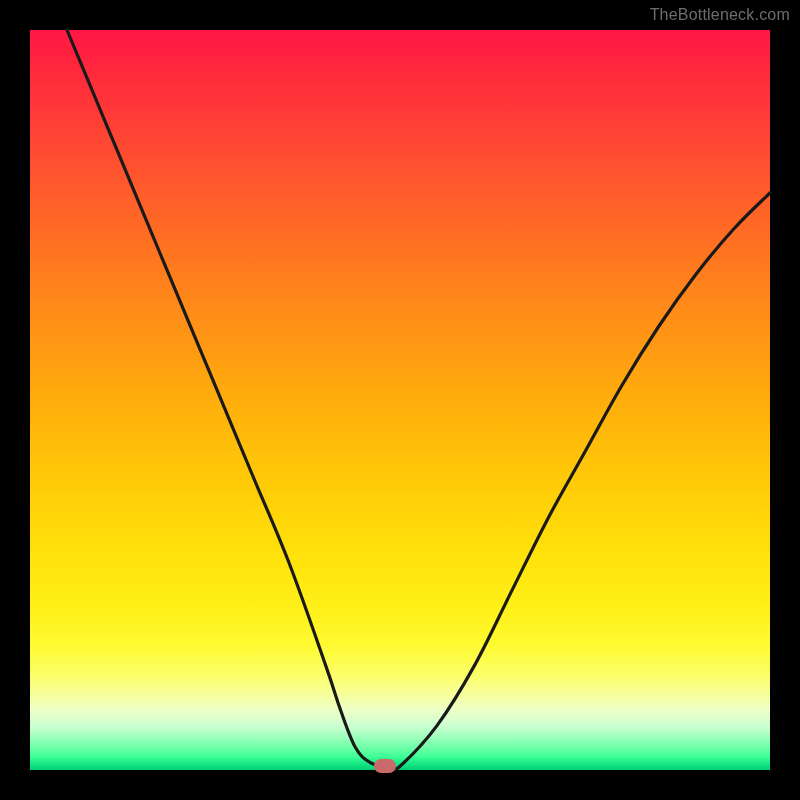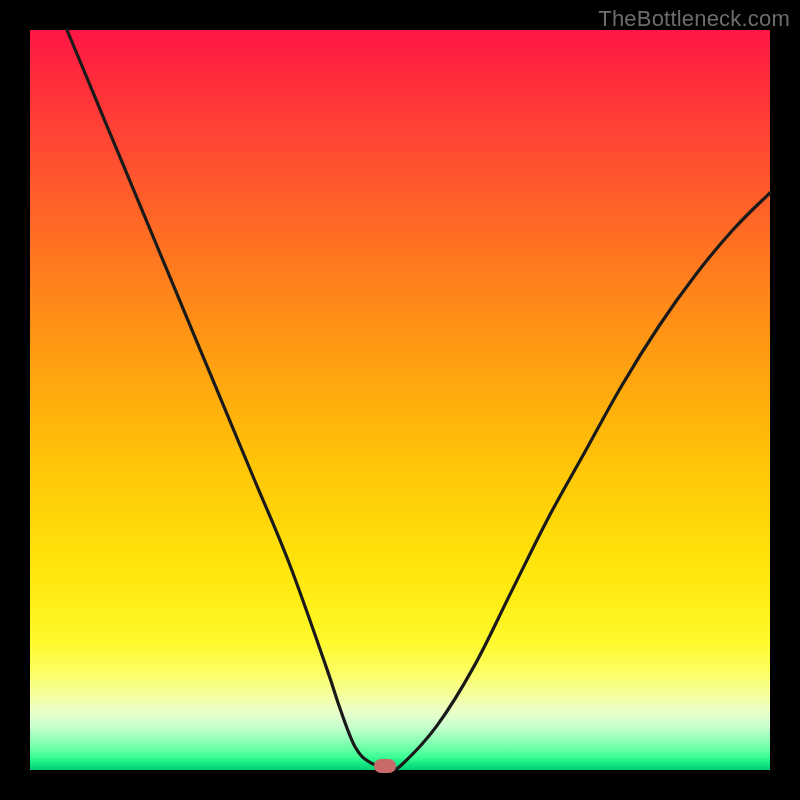--- a/index.html
+++ b/index.html
@@ -48,21 +48,21 @@
       #3eff94 98.2%,
       #18e884 99.1%,
       #00d074 100%
     );
   }
   .watermark {
     position: absolute;
     top: 6px;
     right: 10px;
     color: #6d6d6d;
-    font-size: 22px;
+    font-size: 16px;
     font-weight: 500;
     letter-spacing: 0.2px;
     user-select: none;
   }
   svg.curve {
     position: absolute;
     left: 0;
     top: 0;
     width: 740px;
     height: 740px;

